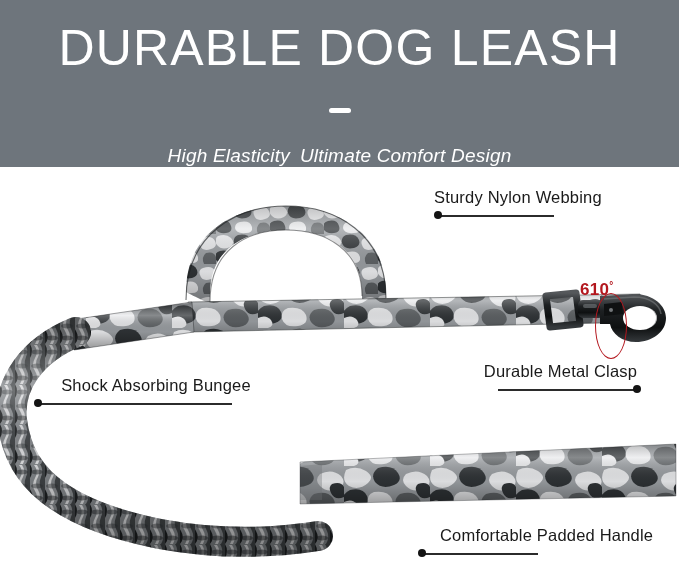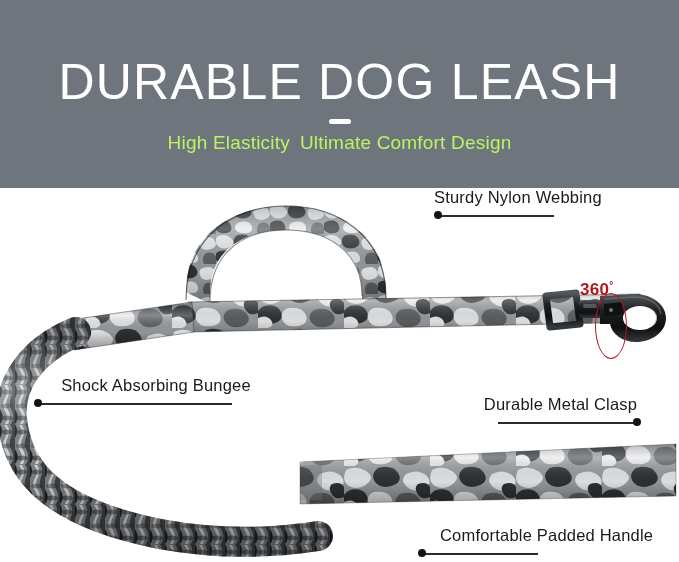--- a/index.html
+++ b/index.html
@@ -7,44 +7,45 @@
     width:679px;height:562px;
     background:#ffffff;
     font-family:"Liberation Sans","DejaVu Sans",sans-serif;
     overflow:hidden;
     position:relative;
   }
   #page{position:relative;width:679px;height:562px;overflow:hidden;background:#fff;}
 
   
   .banner{
-    position:absolute;left:0;top:0;width:679px;height:188px;
+    position:absolute;left:0;top:0;width:679px;height:167px;
     background:#6e757c;
-    display:flex;flex-direction:column;align-items:center;justify-content:center;
+    display:flex;flex-direction:column;align-items:center;justify-content:space-between;
   }
   .banner-title{
     margin-top:22px;
     font-size:50px;
     font-weight:300;
     letter-spacing:1.2px;
     color:#ffffff;
     line-height:1.05;
     white-space:nowrap;
   }
   .banner-divider{
     width:22px;height:5px;border-radius:3px;background:#ffffff;
     margin-top:10px;
   }
   .banner-sub{
     margin-top:8px;
     font-size:19px;
     font-weight:400;
-    color:#bef264;
+    color:#ffffff;
     letter-spacing:0.2px;
     white-space:nowrap;
+    font-style:italic;
   }
   .banner-sub .gap{display:inline-block;width:10px;}
 
   
   .callout{position:absolute;}
   .callout .ctext{
     font-size:16.5px;
     color:#1a1a1a;
     white-space:nowrap;
     letter-spacing:0.2px;
@@ -59,21 +60,21 @@
     position:absolute;top:0px;width:8px;height:8px;border-radius:50%;
     background:#141414;
   }
 
   
   #co-webbing{left:434px;top:188px;}
   #co-webbing .leader{width:120px;}
   #co-webbing .lline{left:4px;width:116px;}
   #co-webbing .ldot{left:0px;}
 
-  #co-clasp{left:478px;top:362px;margin-top:33px;}
+  #co-clasp{left:478px;top:362px;}
   #co-clasp .leader{width:165px;}
   #co-clasp .lline{left:20px;width:137px;}
   #co-clasp .ldot{left:155px;}
 
   #co-bungee{left:56px;top:376px;}
   #co-bungee .leader{width:200px;}
   #co-bungee .lline{left:-18px;width:194px;}
   #co-bungee .ldot{left:-22px;}
 
   #co-handle{left:440px;top:526px;}
@@ -271,17 +272,17 @@
 
   <div class="callout" id="co-bungee">
     <div class="ctext">Shock Absorbing Bungee</div>
     <div class="leader">
       <span class="lline"></span>
       <span class="ldot"></span>
     </div>
   </div>
 
   <div id="badge360">
-    <span class="b-text">360</span><span class="b-text b-deg">°</span>
+    <span class="b-text">610</span><span class="b-text b-deg">°</span>
   </div>
   <div class="swivel-ellipse"></div>
 
 </div>
 
 </body></html>

